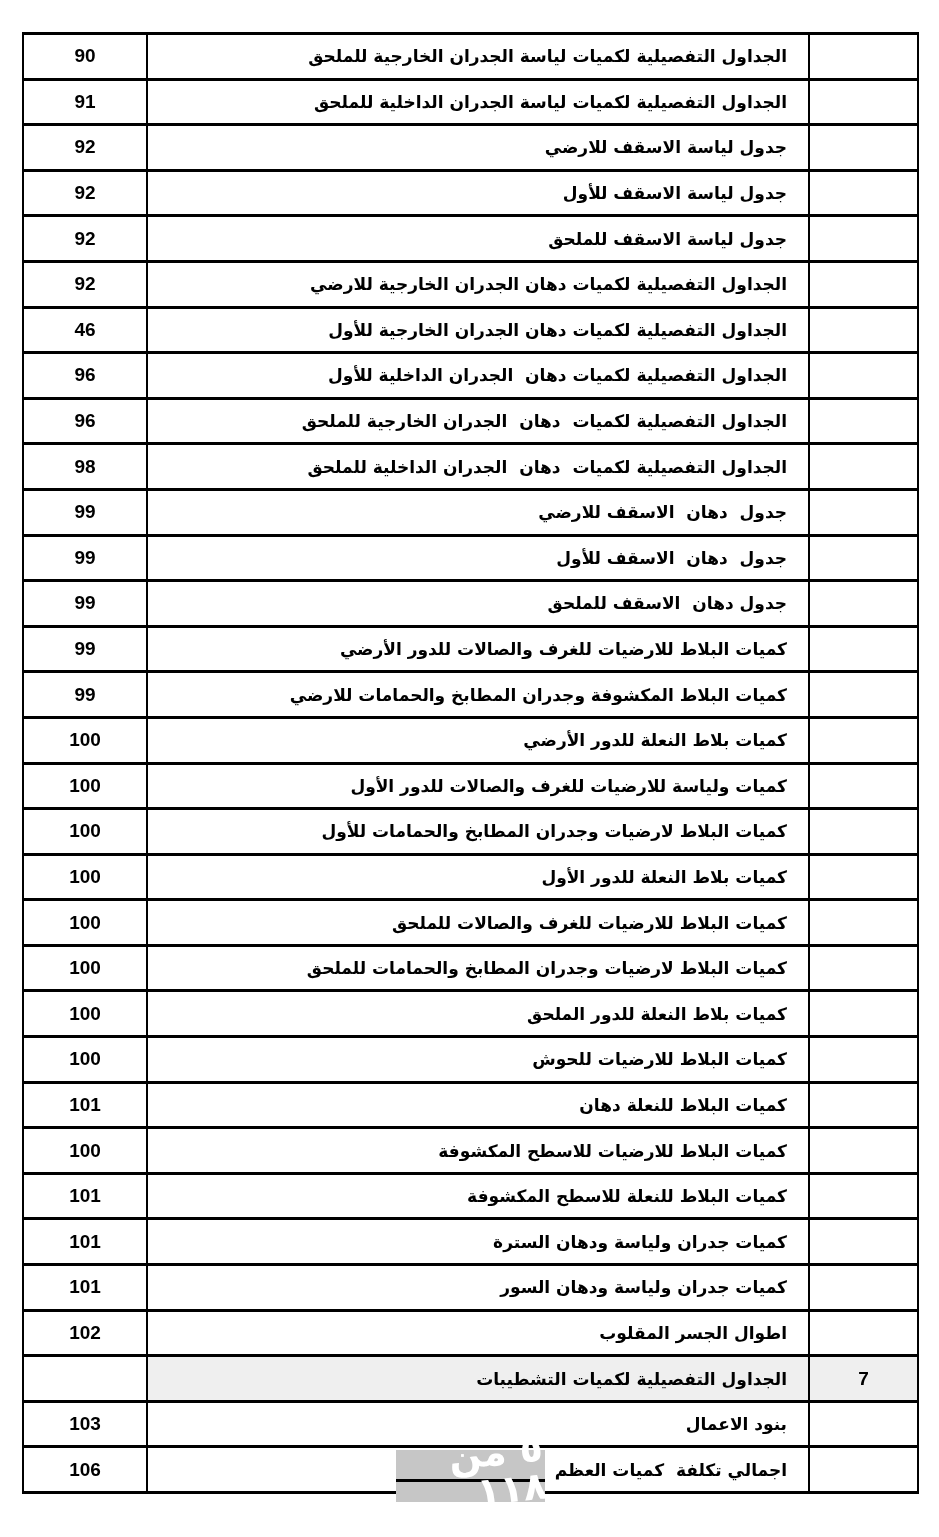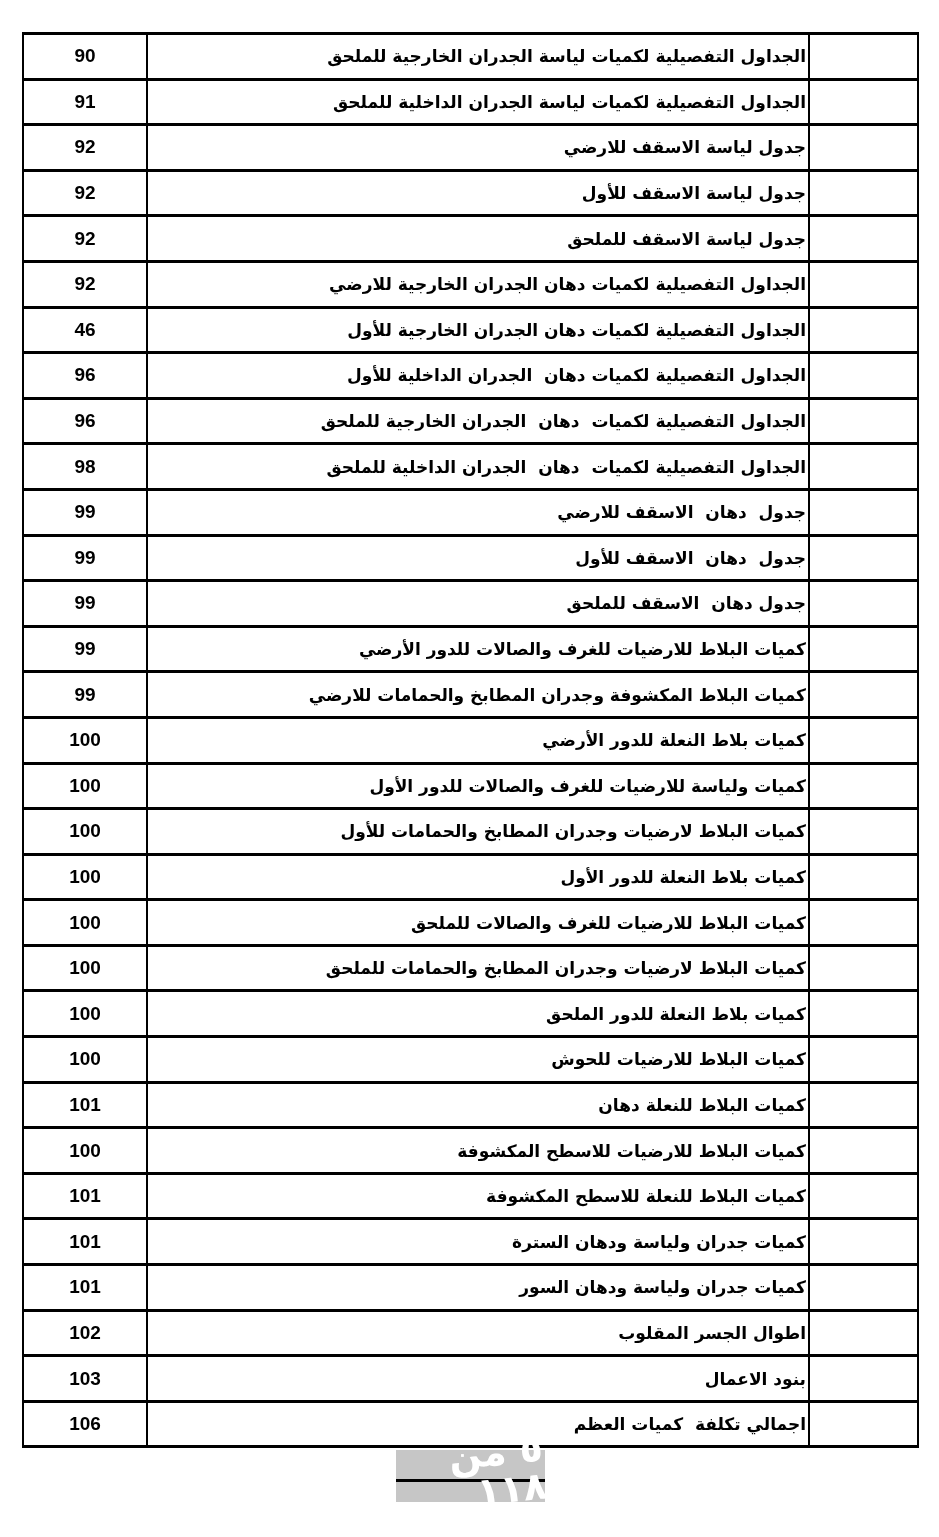--- a/index.html
+++ b/index.html
@@ -37,21 +37,21 @@
     white-space: nowrap;
   }
   td.cell-page {
     text-align: center;
     font-size: 19px;
     font-family: "Liberation Sans", sans-serif;
   }
   td.cell-title {
     direction: rtl;
     text-align: right;
-    padding: 0 2px;
+    padding: 0 21px;
     font-size: 17px;
     font-family: "DejaVu Sans", sans-serif;
   }
   td.cell-chapter {
     text-align: center;
     font-size: 19px;
     font-family: "Liberation Sans", sans-serif;
   }
   td.hl { background: #efefef; }
 
@@ -236,20 +236,25 @@
         <td class="cell-page">101</td>
         <td class="cell-title" dir="rtl">كميات جدران ولياسة ودهان السور</td>
         <td class="cell-chapter"></td>
       </tr>
       <tr>
         <td class="cell-page">102</td>
         <td class="cell-title" dir="rtl">اطوال الجسر المقلوب</td>
         <td class="cell-chapter"></td>
       </tr>
       <tr>
+        <td class="cell-page"></td>
+        <td class="cell-title hl" dir="rtl" style="background: rgb(239, 239, 239);">الجداول التفصيلية لكميات التشطيبات</td>
+        <td class="cell-chapter hl" style="background: rgb(239, 239, 239);">7</td>
+      </tr>
+      <tr>
         <td class="cell-page">103</td>
         <td class="cell-title" dir="rtl">بنود الاعمال</td>
         <td class="cell-chapter"></td>
       </tr>
       <tr>
         <td class="cell-page">106</td>
         <td class="cell-title" dir="rtl">اجمالي تكلفة&nbsp; كميات العظم</td>
         <td class="cell-chapter"></td>
       </tr>
     </tbody>

